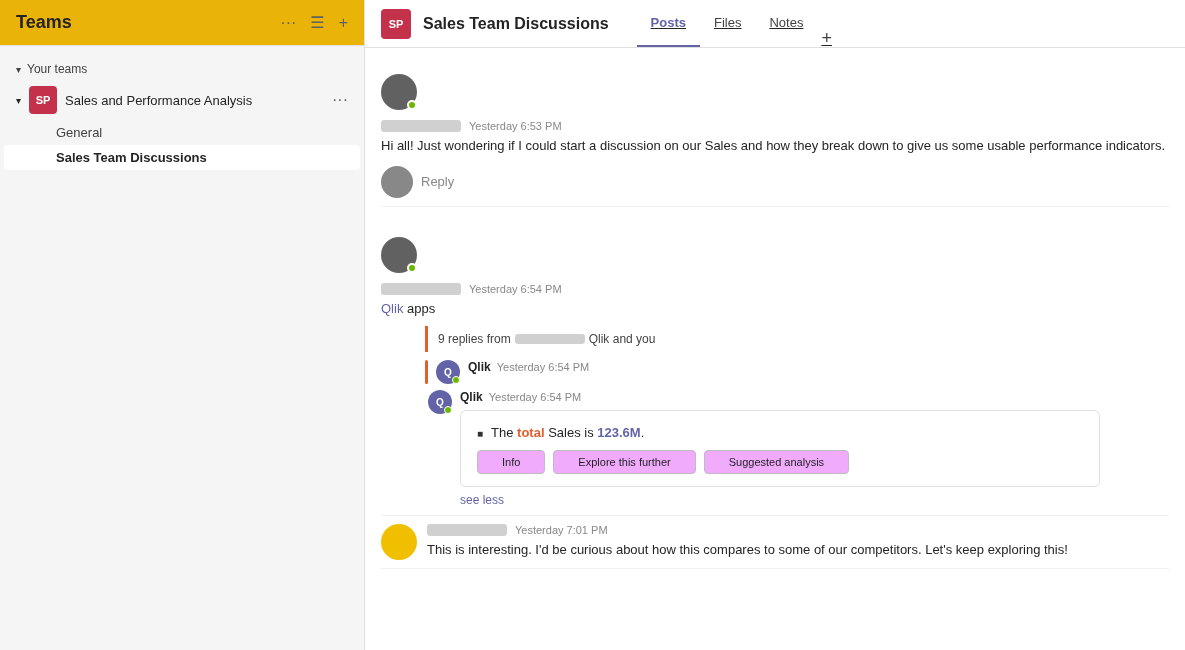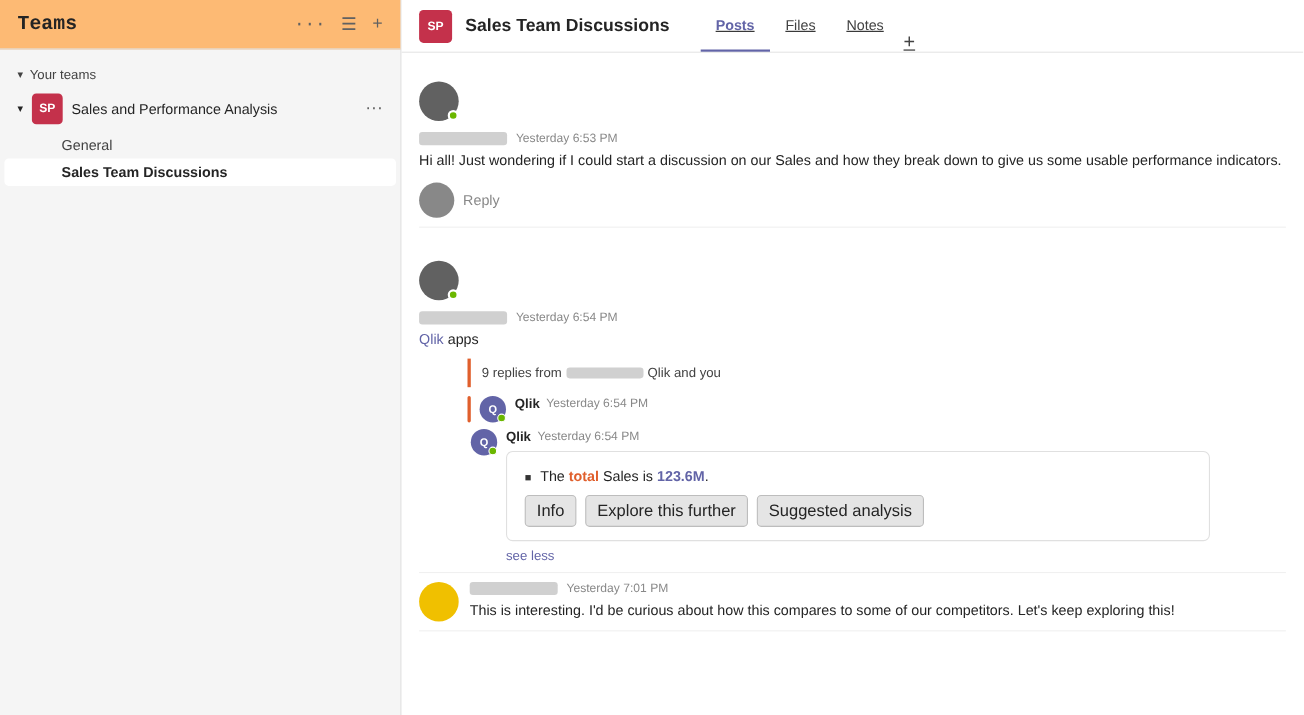--- a/index.html
+++ b/index.html
@@ -13,23 +13,22 @@
       border-right: 1px solid #e0e0e0;
       display: flex;
       flex-direction: column;
       height: 100%;
     }
     .sidebar-header {
       display: flex;
       align-items: center;
       justify-content: space-between;
       padding: 12px 16px;
-      background: #fdba74;
+      background: #eab308;
       border-bottom: 1px solid #e0e0e0;
-      font-family: Liberation Mono, monospace;
     }
     .sidebar-title {
       font-size: 18px;
       font-weight: 700;
       color: #242424;
     }
     .sidebar-header-icons {
       display: flex;
       gap: 14px;
       align-items: center;
@@ -344,24 +343,24 @@
     .bullet-dot { font-size: 10px; color: #333; }
     .highlight-total { color: #e05f2c; font-weight: 600; }
     .highlight-value { color: #6264a7; font-weight: 600; }
     .answer-buttons {
       display: flex;
       gap: 8px;
       margin-top: 8px;
     }
     .answer-btn {
       border: 1px solid #bdbdbd;
-      background: #e5e5e5;
+      background: #f0abfc;
       border-radius: 4px;
-      padding: 5px 10px;
-      font-size: 15px;
+      padding: 5px 24px;
+      font-size: 11px;
       color: #242424;
       cursor: pointer;
     }
 
     .see-less {
       color: #6264a7;
       font-size: 12px;
       cursor: pointer;
       margin-top: 4px;
       display: block;

